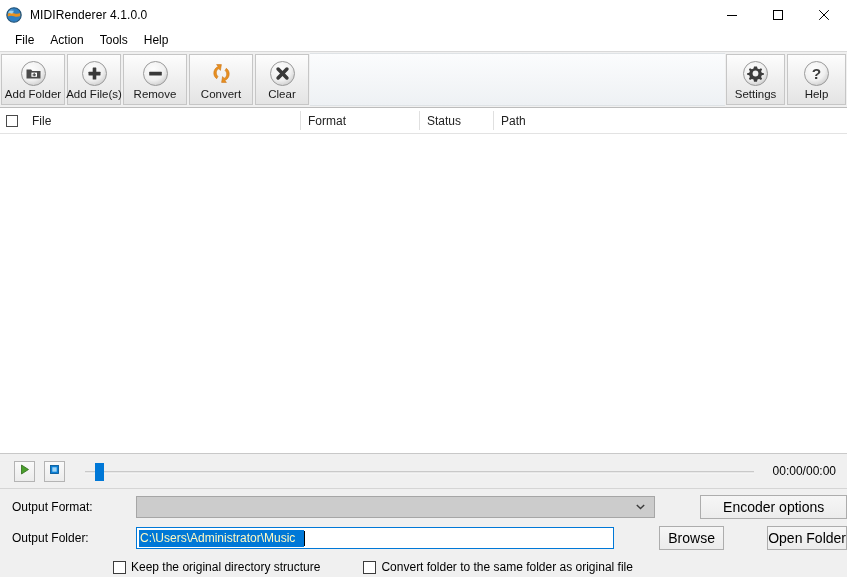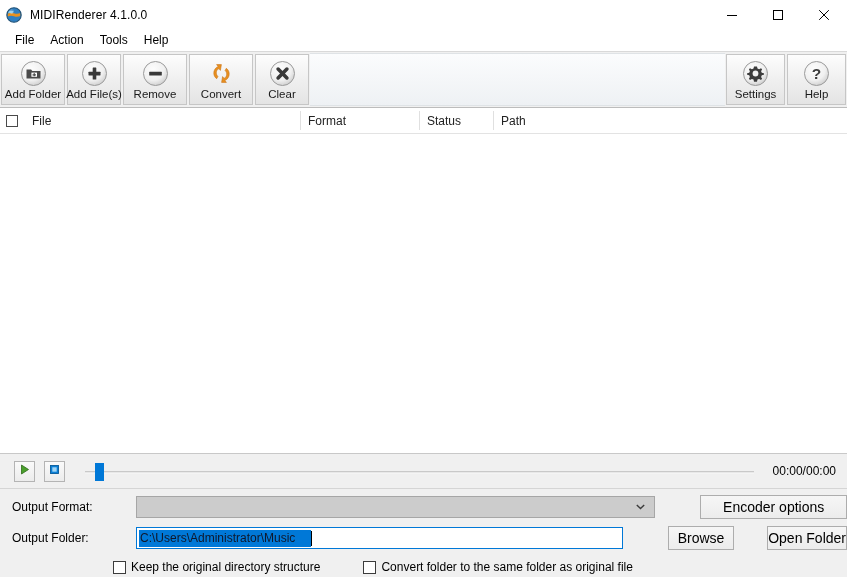--- a/index.html
+++ b/index.html
@@ -293,24 +293,24 @@
     border: 1px solid #0078d7;
     box-sizing: border-box;
     display: flex;
     align-items: center;
     position: relative;
     cursor: text;
     overflow: hidden;
   }
   .tf-sel {
     font-size: 12px;
-    color: #0f172a;
+    color: #fef9c3;
     background: #0078d7;
     margin-left: 2px;
-    padding: 1px 16px 2px 1px;
+    padding: 1px 9px 2px 1px;
     white-space: nowrap;
   }
   .tf-caret {
     width: 1px;
     height: 15px;
     background: #000000;
   }
   .btn {
     height: 24px;
     background: linear-gradient(to bottom,#f6f6f6,#ececec);
@@ -319,21 +319,21 @@
     font-size: 14px;
     color: #000000;
     display: flex;
     align-items: center;
     justify-content: center;
     cursor: default;
     white-space: nowrap;
   }
   .btn-encoder { width: 158px; margin-left: 17px; }
   .btn-browse  { width: 76px;  margin-left: 17px; }
-  .btn-open    { width: 80px;  margin-left: 5px; }
+  .btn-open    { width: 80px;  margin-left: 15px; }
 
   .checkrow {
     display: flex;
     align-items: center;
     padding-left: 113px;
     height: 20px;
   }
   .cb {
     width: 13px;
     height: 13px;

